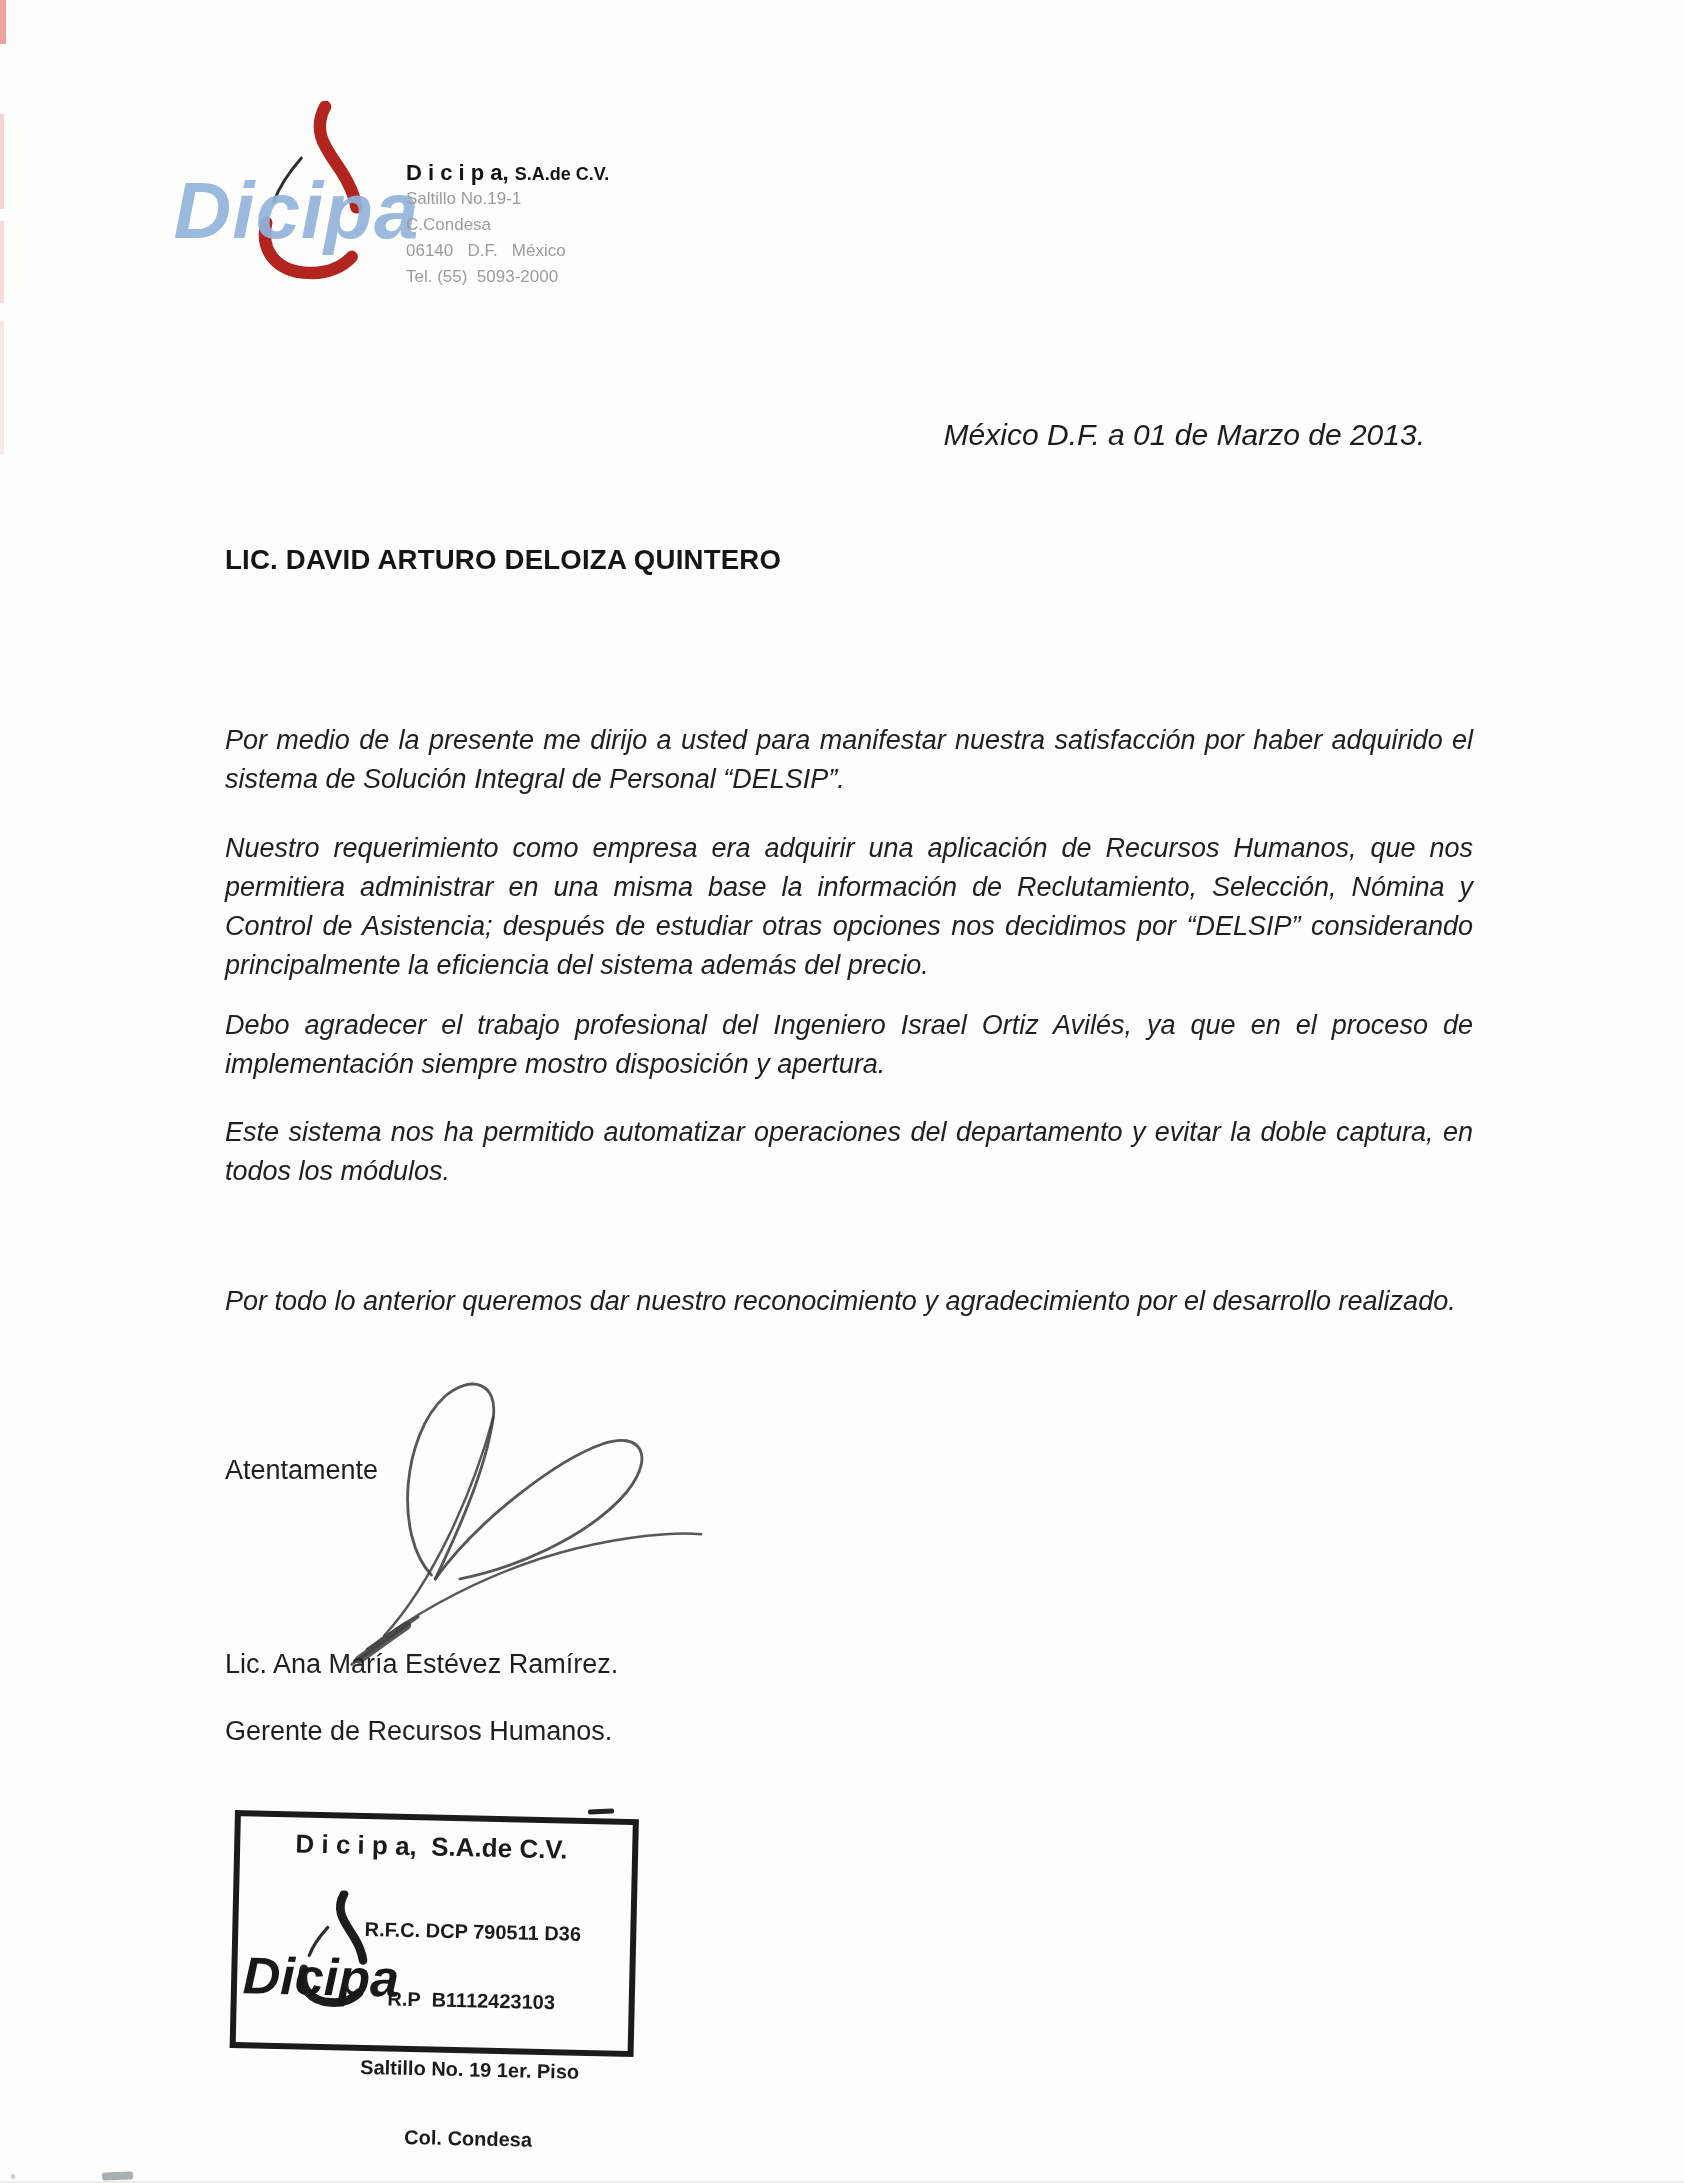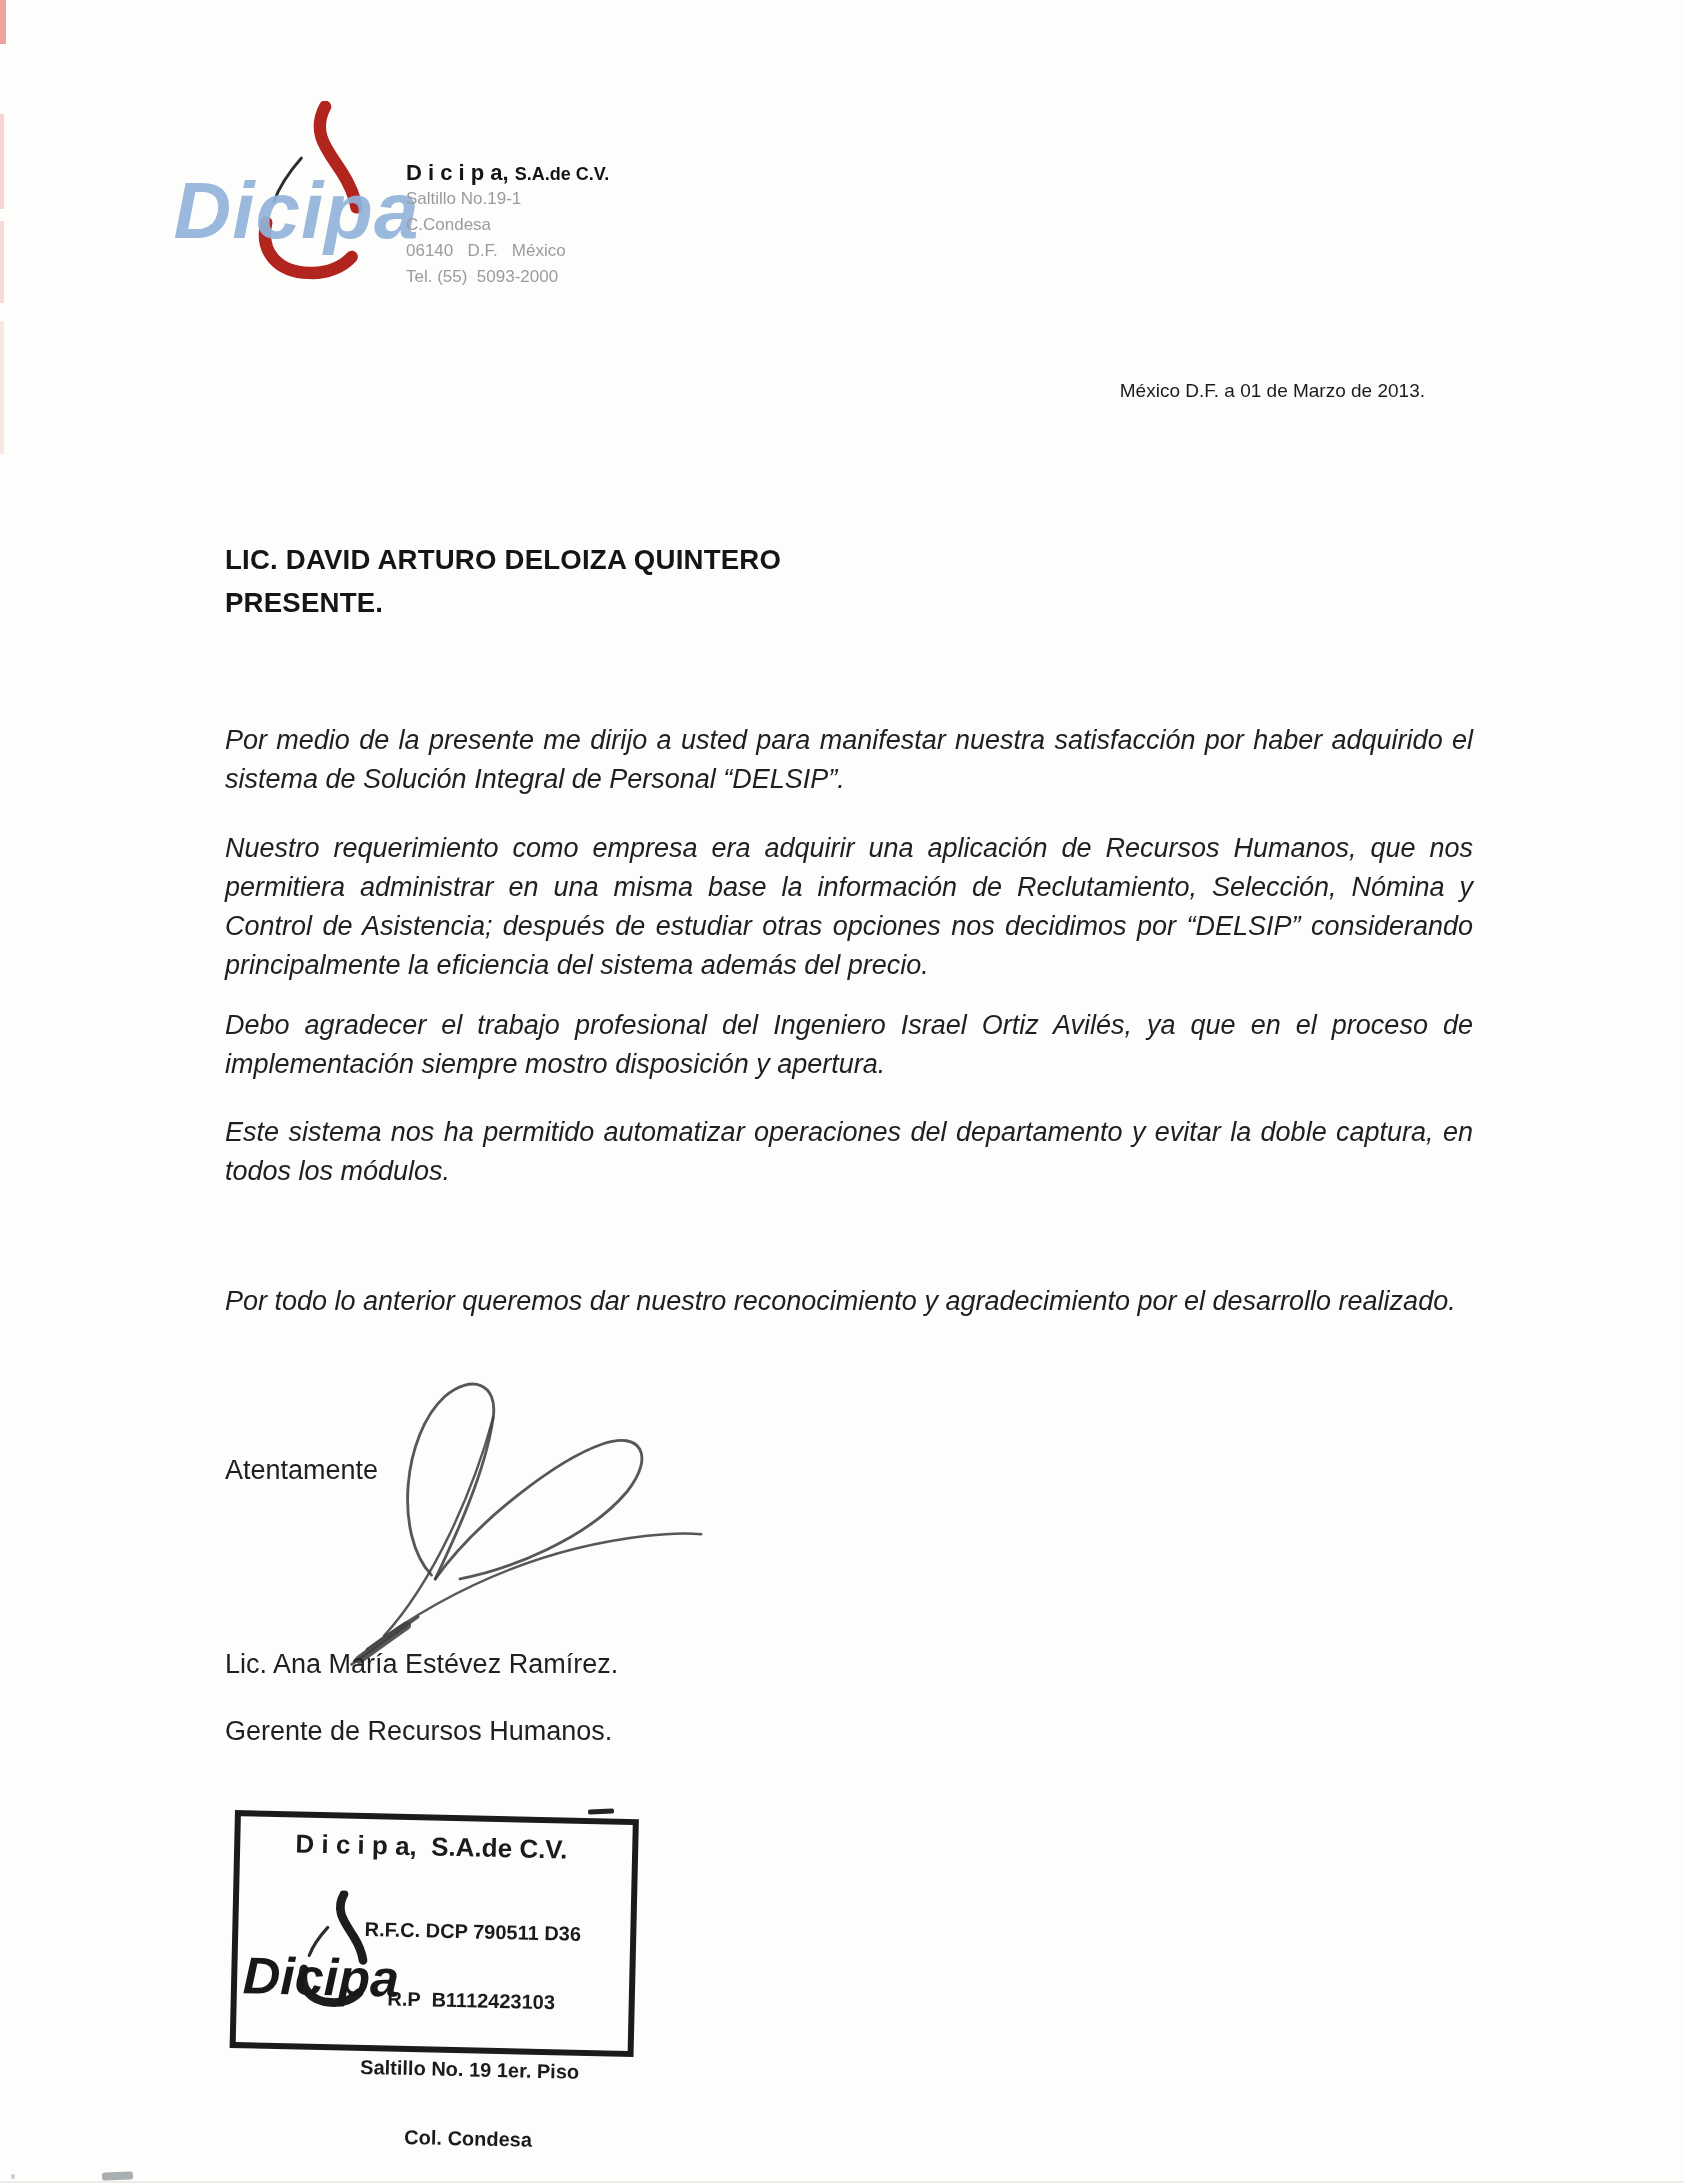--- a/index.html
+++ b/index.html
@@ -21,21 +21,21 @@
   .stroke-thin  { stroke:#2c2c2c; }
   .stamp-drop .stroke-red { stroke:#1d1d1d; }
 
   .company { position:absolute; left:406px; top:160px; width:204px; }
   .company-name { font-size:22px; font-weight:bold; color:#141414; white-space:pre-wrap; }
   .company-suffix { font-size:18px; font-weight:bold; }
   .addr { font-size:17px; line-height:26px; color:var(--header-gray,#9b9b9b); white-space:pre-wrap; }
   .addr.center { text-align:left; }
 
   
-  .date-line { position:absolute; top:380px; right:259px; font-size:19px; color:#1c1c1c; }
+  .date-line { position:absolute; top:418px; right:259px; font-size:30px; color:#1c1c1c;font-style:italic; }
   .recipient {
     position:absolute; left:225px; top:538px; font-size:27.6px; font-weight:bold;
     line-height:43px; color:#151515; letter-spacing:0.2px;
   }
   .para {
     position:absolute; left:225px; width:1248px; margin:0;
     font-size:27px; line-height:39px; text-align:justify; color:var(--text-ink,#1f1f1f);font-style:italic;
   }
   .p1{top:721px} .p2{top:829px} .p3{top:1006px} .p4{top:1113px} .p5{top:1282px}
   .closing     { position:absolute; left:225px; top:1455px; font-size:27px; }
@@ -101,21 +101,20 @@
       <div class="addr">Saltillo No.19-1   C.Condesa</div>
       <div class="addr center">06140   D.F.   México</div>
       <div class="addr center">Tel. (55)  5093-2000</div>
     </div>
   </header>
 
   <div class="date-line">México D.F. a 01 de Marzo de 2013.</div>
 
   <div class="recipient">
     <div>LIC. DAVID ARTURO DELOIZA QUINTERO</div>
-    <div>PRESENTE.</div>
   </div>
 
   <p class="para p1">Por medio de la presente me dirijo a usted para manifestar nuestra satisfacción por haber adquirido el sistema de Solución Integral de Personal  “DELSIP”.</p>
   <p class="para p2">Nuestro requerimiento como empresa era adquirir una aplicación de Recursos Humanos, que nos permitiera administrar en una misma base la información de Reclutamiento, Selección, Nómina y Control de Asistencia; después de estudiar otras opciones nos decidimos por “DELSIP” considerando principalmente la eficiencia del sistema además del precio.</p>
   <p class="para p3">Debo agradecer el trabajo profesional del Ingeniero Israel Ortiz Avilés, ya que en el proceso de implementación siempre mostro disposición y apertura.</p>
   <p class="para p4">Este sistema nos ha permitido automatizar operaciones del departamento y evitar la doble captura, en todos los módulos.</p>
   <p class="para p5">Por todo lo anterior queremos dar nuestro reconocimiento y agradecimiento por el desarrollo realizado.</p>
 
   <div class="closing">Atentamente</div>
 

